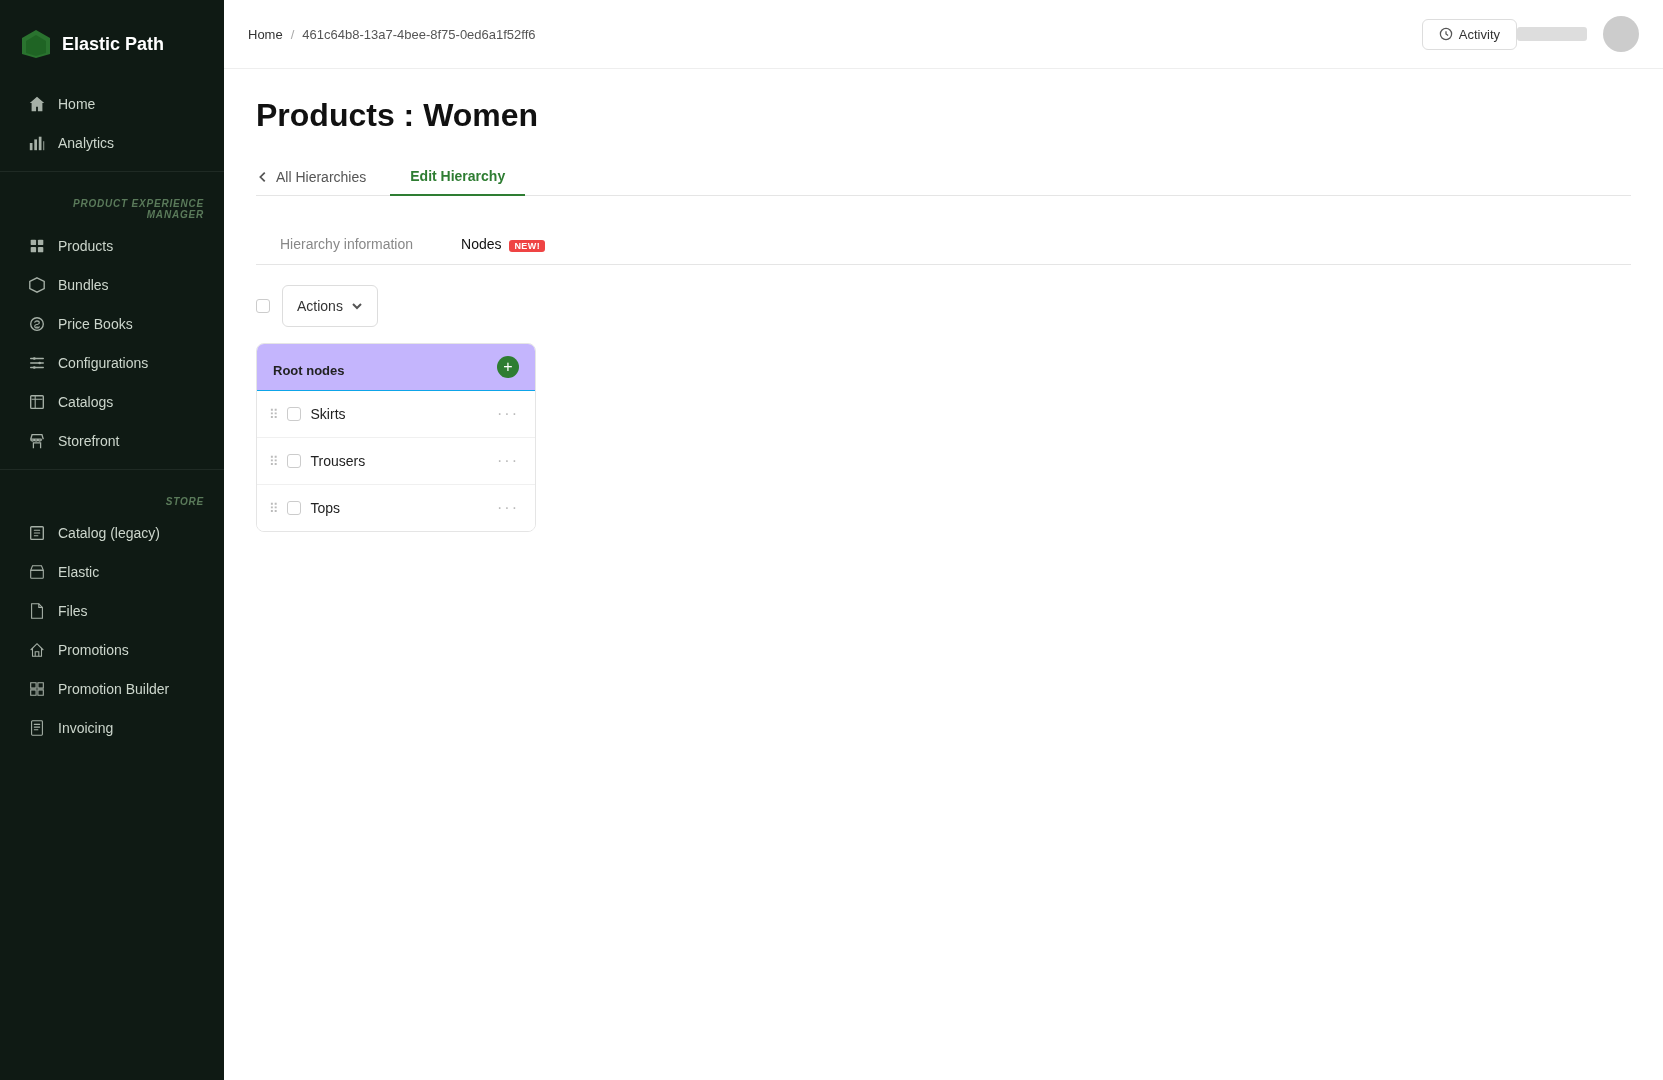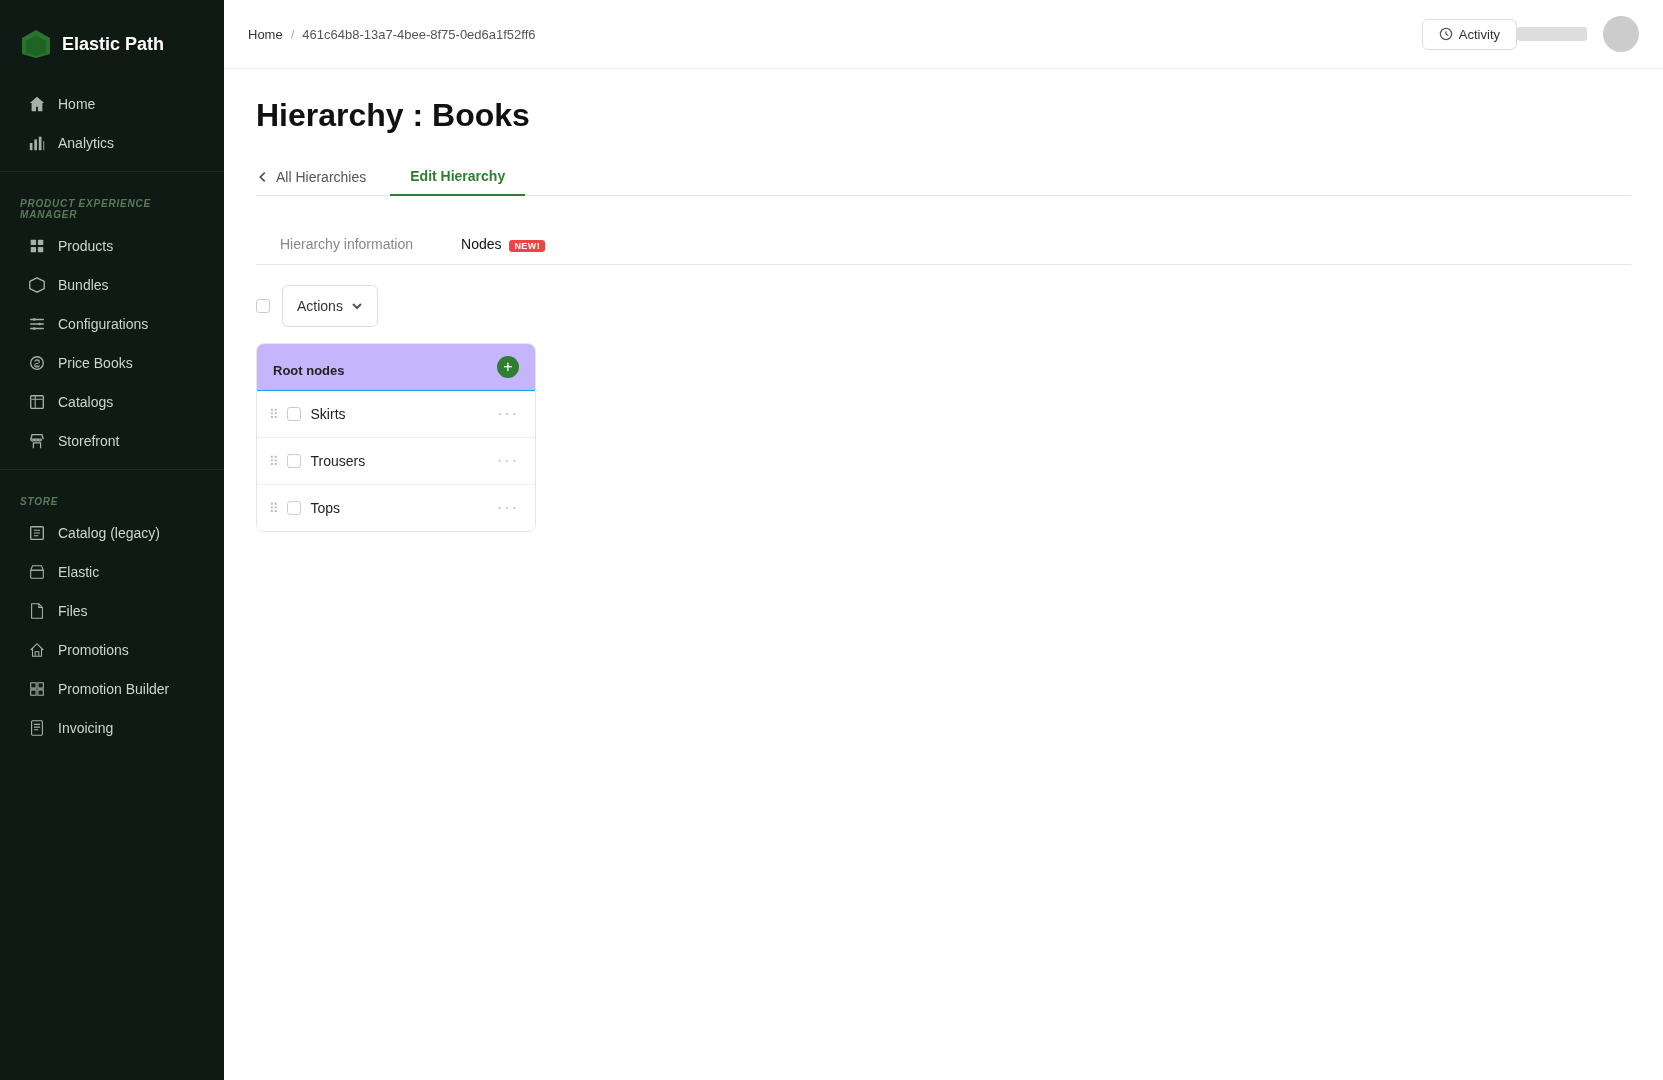--- a/index.html
+++ b/index.html
@@ -15,20 +15,21 @@
     
     .sidebar {
       width: 224px;
       min-width: 224px;
       background: #0f1a14;
       color: #e0e0e0;
       display: flex;
       flex-direction: column;
       height: 100%;
       padding-top: 0;
+      text-align: right;
     }
     .sidebar-logo {
       display: flex;
       align-items: center;
       gap: 10px;
       padding: 28px 20px 24px 20px;
       color: #fff;
       font-size: 18px;
       font-weight: 700;
     }
@@ -351,33 +352,33 @@
       <span>Products</span>
     </div>
     <div class="sidebar-nav-item">
       <svg class="nav-icon" viewBox="0 0 20 20" fill="currentColor">
           <path d="M10 2l8 4v8l-8 4-8-4V6l8-4z" stroke="currentColor" stroke-width="1.5" fill="none"></path>
         </svg>
       <span>Bundles</span>
     </div>
     <div class="sidebar-nav-item">
       <svg class="nav-icon" viewBox="0 0 20 20" fill="currentColor">
+          <circle cx="10" cy="10" r="7" stroke="currentColor" stroke-width="1.5" fill="none"></circle>
+          <path d="M10 6v1.5M10 12.5V14M7.5 8.5c0-1.1.9-2 2.5-2s2.5.9 2.5 2-1.5 2-2.5 2-2.5.9-2.5 2 .9 2 2.5 2 2.5-.9 2.5-2" stroke="currentColor" stroke-width="1.2" fill="none"></path>
+        </svg>
+      <span>Price Books</span>
+    </div>
+    <div class="sidebar-nav-item">
+      <svg class="nav-icon" viewBox="0 0 20 20" fill="currentColor">
           <path d="M3 5h14M3 10h14M3 15h14" stroke="currentColor" stroke-width="1.5" stroke-linecap="round"></path>
           <circle cx="7" cy="5" r="1.5" fill="currentColor"></circle>
           <circle cx="13" cy="10" r="1.5" fill="currentColor"></circle>
           <circle cx="7" cy="15" r="1.5" fill="currentColor"></circle>
         </svg>
       <span>Configurations</span>
-    </div>
-    <div class="sidebar-nav-item">
-      <svg class="nav-icon" viewBox="0 0 20 20" fill="currentColor">
-          <circle cx="10" cy="10" r="7" stroke="currentColor" stroke-width="1.5" fill="none"></circle>
-          <path d="M10 6v1.5M10 12.5V14M7.5 8.5c0-1.1.9-2 2.5-2s2.5.9 2.5 2-1.5 2-2.5 2-2.5.9-2.5 2 .9 2 2.5 2 2.5-.9 2.5-2" stroke="currentColor" stroke-width="1.2" fill="none"></path>
-        </svg>
-      <span>Price Books</span>
     </div>
     <div class="sidebar-nav-item">
       <svg class="nav-icon" viewBox="0 0 20 20" fill="currentColor">
           <path d="M4 3h12a1 1 0 011 1v12a1 1 0 01-1 1H4a1 1 0 01-1-1V4a1 1 0 011-1z" stroke="currentColor" stroke-width="1.5" fill="none"></path>
           <path d="M4 7h12M8 3v14" stroke="currentColor" stroke-width="1.2"></path>
         </svg>
       <span>Catalogs</span>
     </div>
     <div class="sidebar-nav-item">
       <svg class="nav-icon" viewBox="0 0 20 20" fill="currentColor">
@@ -452,21 +453,21 @@
         <span>Activity</span>
       </button>
       <div style="display:flex;align-items:center;gap:8px;">
         <div class="user-name-placeholder"></div>
         <div class="avatar-placeholder"></div>
       </div>
     </div>
   </div>
 
   <div class="page-content">
-    <h1 class="page-title">Hierarchy : Books</h1>
+    <h1 class="page-title">Products : Women</h1>
 
     <div class="tabs">
       <div class="tab-back">
         <svg width="14" height="14" viewBox="0 0 16 16" fill="none" stroke="currentColor" stroke-width="2">
             <path d="M10 3L5 8l5 5"></path>
           </svg>
         <span>All Hierarchies</span>
       </div>
       <div class="tab active">
         <span>Edit Hierarchy</span>

